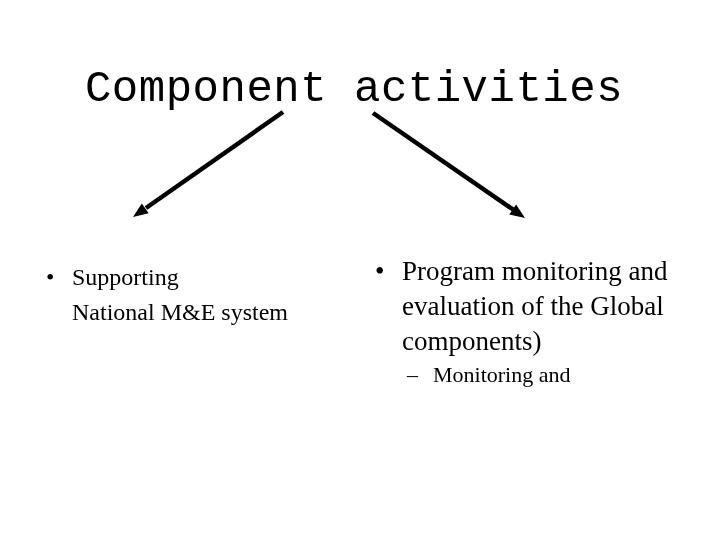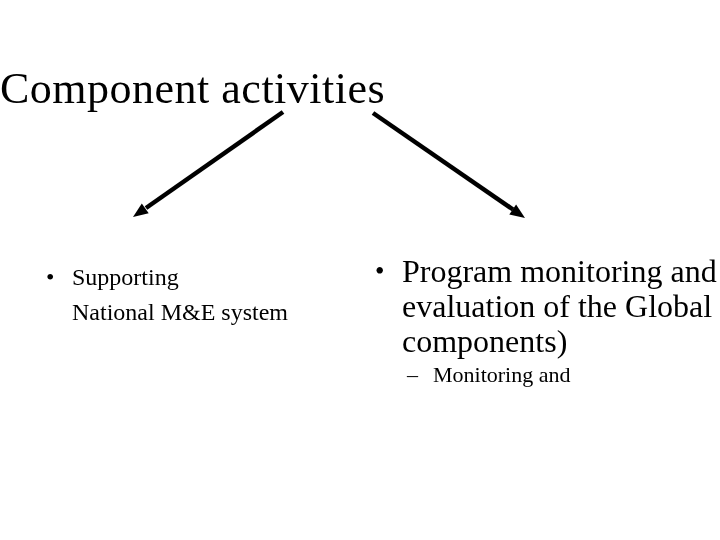--- a/index.html
+++ b/index.html
@@ -15,45 +15,47 @@
     width:720px;
     height:540px;
     background:#ffffff;
     overflow:hidden;
   }
   .slide-title {
     position:absolute;
     top:67px;
     left:0;
     width:708px;
+    text-align:center;
     font-size:44px;
     font-weight:normal;
     line-height:1;
     white-space:nowrap;
     letter-spacing:0.5px;
+    font-family:Liberation Mono, monospace;
   }
   .arrows-layer {
     position:absolute;
     top:0; left:0;
     width:720px; height:540px;
     pointer-events:none;
   }
   .bullet-list { position:absolute; }
   .bullet-list.left  { left:46px;  top:260px; }
   .bullet-list.right { left:375px; top:254px; }
   .bullet-item { display:flex; align-items:flex-start; }
   .bullet-marker {
     display:block;
     flex:0 0 auto;
   }
   .left .bullet-marker  { width:26px; font-size:24px; line-height:35px; }
   .right .bullet-marker { width:27px; font-size:27px; line-height:35px; }
   .text-lines { display:block; }
   .left .text-line  { font-size:24px; line-height:35px; white-space:nowrap; }
-  .right .text-line { font-size:32px; line-height:35px; white-space:nowrap; }
+  .right .text-line { font-size:27px; line-height:35px; white-space:nowrap; }
   .sub-bullet-item {
     display:flex;
     align-items:flex-start;
     margin-left:28px;
     margin-top:2px;
   }
   .sub-bullet-item .bullet-marker {
     width:30px;
     padding-left:4px;
     font-size:22px;

